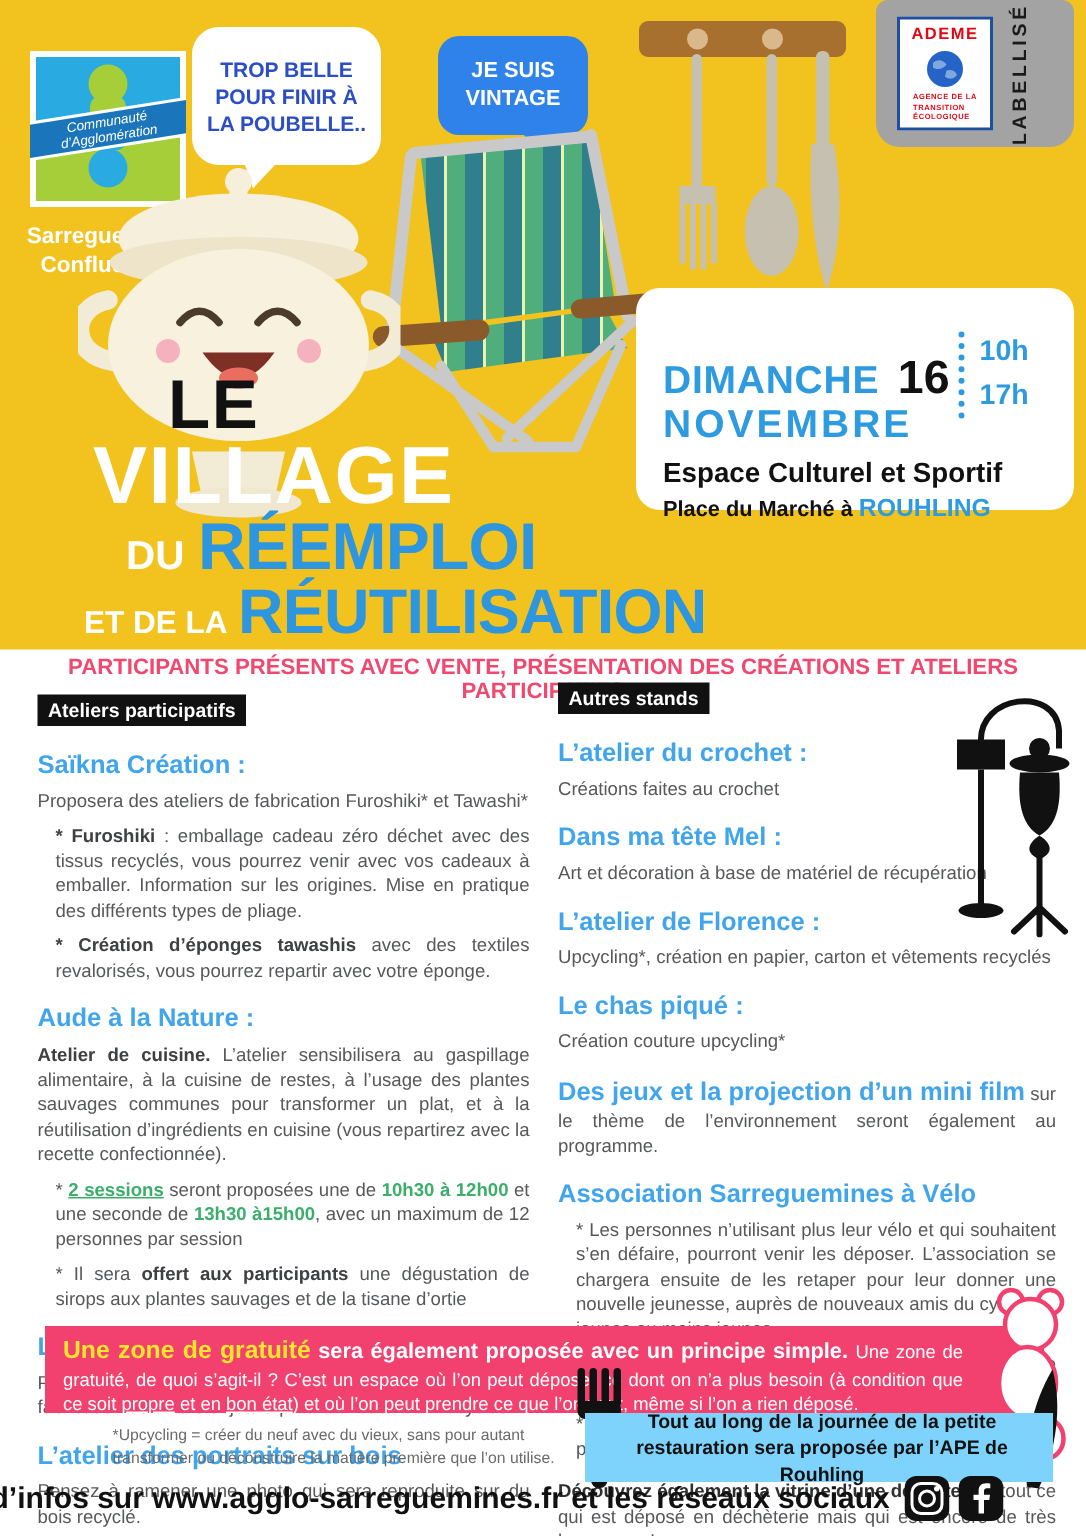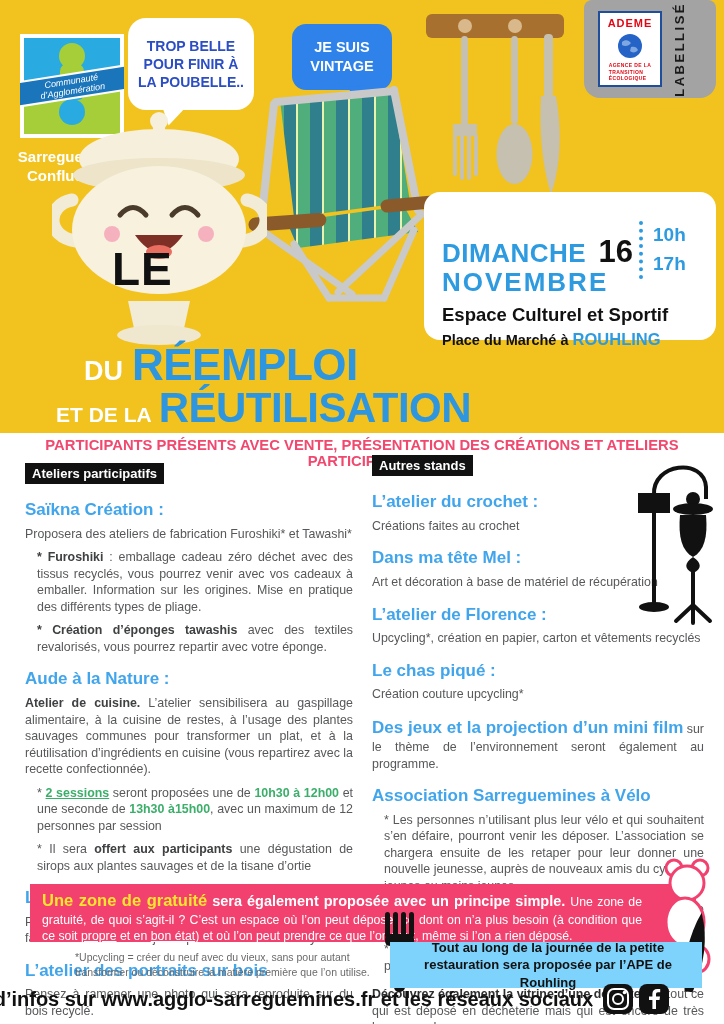--- a/index.html
+++ b/index.html
@@ -220,20 +220,21 @@
           <div>17h</div>
         </div>
       </div>
       <div class="venue">Espace Culturel et Sportif</div>
       <div class="place">
         <span>Place du Marché à </span><span class="city">ROUHLING</span>
       </div>
     </div>
 
     <div class="title-line t-le">LE</div>
+    <div class="title-line t-village">VILLAGE</div>
     <div class="title-line t-line3">
       <span class="t-du">DU</span>
       <span class="t-reemploi">RÉEMPLOI</span>
     </div>
     <div class="title-line t-line4">
       <span class="t-etdela">ET DE LA</span>
       <span class="t-reutilisation">RÉUTILISATION</span>
     </div>
   </div>
 

